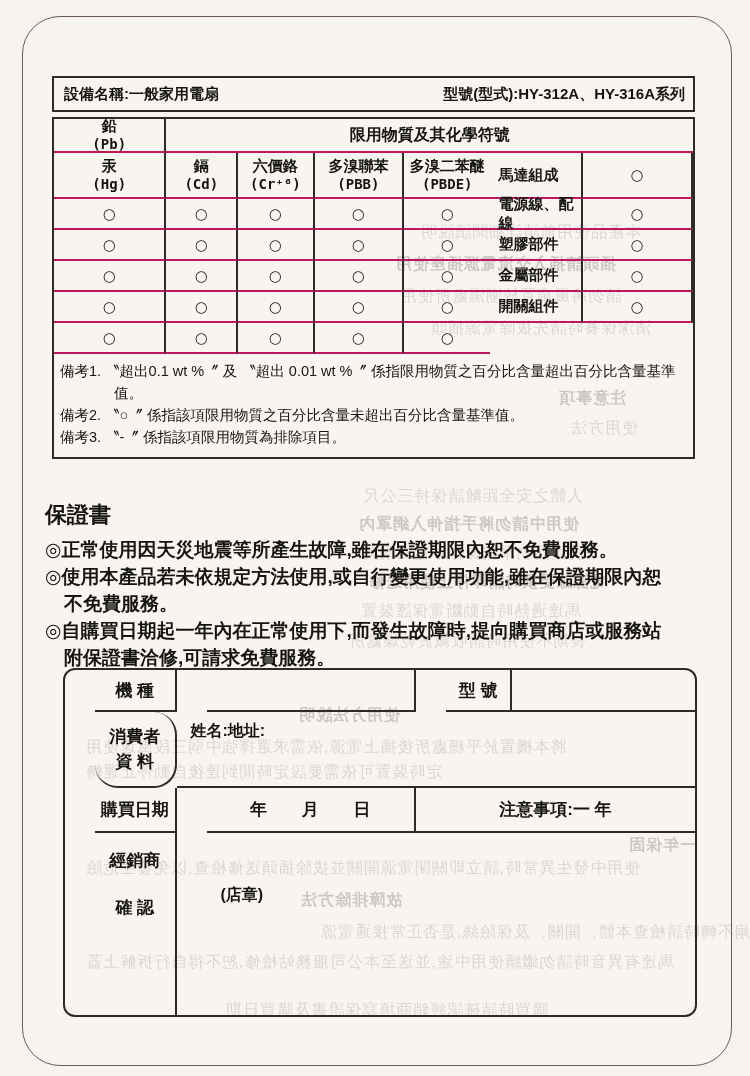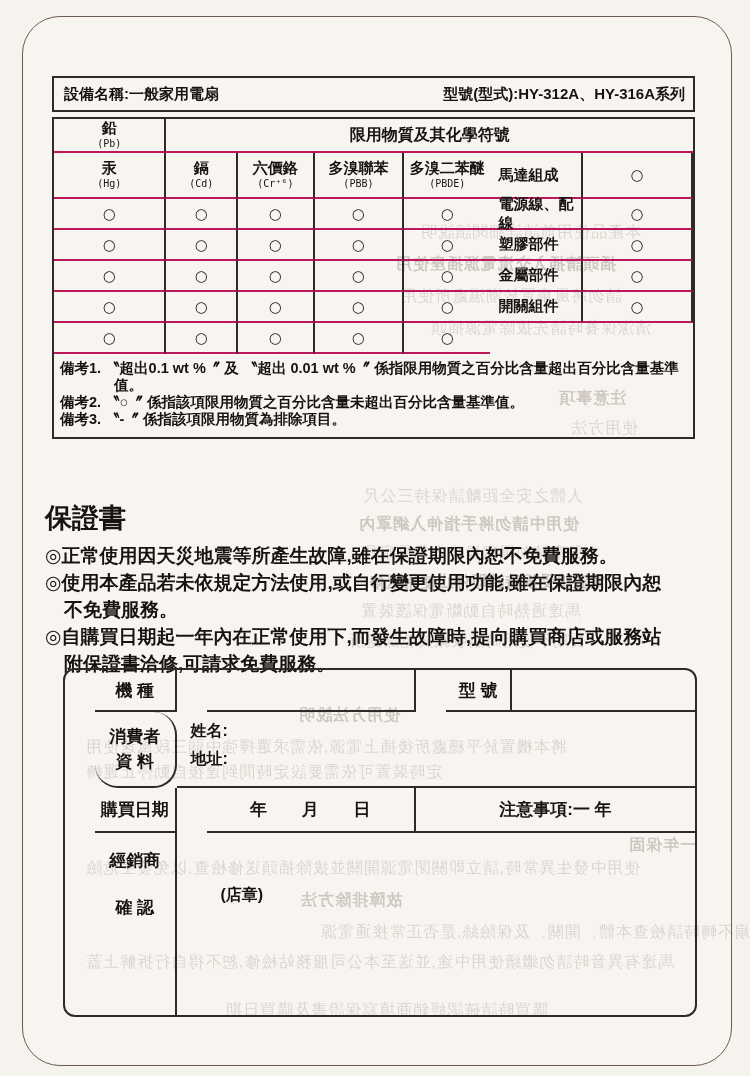--- a/index.html
+++ b/index.html
@@ -47,49 +47,49 @@
   }
   .cg{
     border-right:2px solid #2e2a27;border-bottom:2px solid #be185d;
     display:flex;align-items:center;justify-content:center;
     font-size:15px;font-weight:600;box-sizing:border-box;
   }
   .cg.lc{border-right:none;}
   .cg.unit{grid-row:1/3;grid-column:1;}
   .cg.mainh{grid-column:2/8;grid-row:1;font-size:16px;font-weight:700;}
   .cg.colh{flex-direction:column;line-height:1.25;}
-  .cg.colh .sym{font-family:"DejaVu Sans Mono","Liberation Mono",monospace;font-size:10px;font-weight:400;}
+  .cg.colh .sym{font-family:"DejaVu Sans Mono","Liberation Mono",monospace;font-size:14px;font-weight:700;}
   .cg.rowlab{justify-content:flex-start;padding-left:8px;}
   .cg.mark{font-family:"DejaVu Sans",sans-serif;font-size:15px;font-weight:400;}
   .notes{
     padding:6px 8px 9px 6px;
-    font-size:14.5px;font-weight:700;line-height:17px;
+    font-size:14.5px;font-weight:400;line-height:22px;
   }
   .note{padding-left:54px;text-indent:-54px;}
   
   .warranty{position:absolute;left:45px;top:500px;width:632px;}
-  .w-title{font-size:27px;font-weight:700;margin:0 0 6px 0;}
+  .w-title{font-size:22px;font-weight:700;margin:0 0 6px 0;}
   .w-bullet{font-size:19px;font-weight:600;line-height:27px;padding-left:19px;text-indent:-19px;}
   
   .card{
     position:absolute;left:63px;top:668px;width:634px;height:349px;
     border:2px solid #2e2a27;border-radius:12px;box-sizing:border-box;
     overflow:hidden;
     display:grid;
     grid-template-columns:17.7% 38% 15.3% 29%;
     grid-template-rows:42px 76px 45px auto;
   }
   .cd{box-sizing:border-box;display:flex;align-items:center;justify-content:center;
       font-size:17px;font-weight:600;}
   .cd.br{border-right:2px solid #2e2a27;margin-left:30px;}
   .cd.bb{border-bottom:2px solid #2e2a27;}
   .cd.sp3{grid-column:2/5;}
   .cd.sp2{grid-column:3/5;}
   .consumer{flex-direction:column;line-height:1.5;border-radius:23px;}
-  .fill{flex-direction:column;align-items:flex-start;justify-content:flex-start;
+  .fill{align-items:flex-start;justify-content:flex-start;
         padding:9px 0 0 14px;font-size:16px;}
   .fill .line{margin-bottom:7px;}
   .ymd{justify-content:space-around;padding:0 26px;}
   .dealer{flex-direction:column;justify-content:flex-start;padding-top:16px;gap:24px;}
   .stamp{align-items:flex-start;justify-content:flex-start;padding:52px 0 0 44px;font-size:16px;}
 </style>
 </head>
 <body>
 
 <div class="frame"></div>

